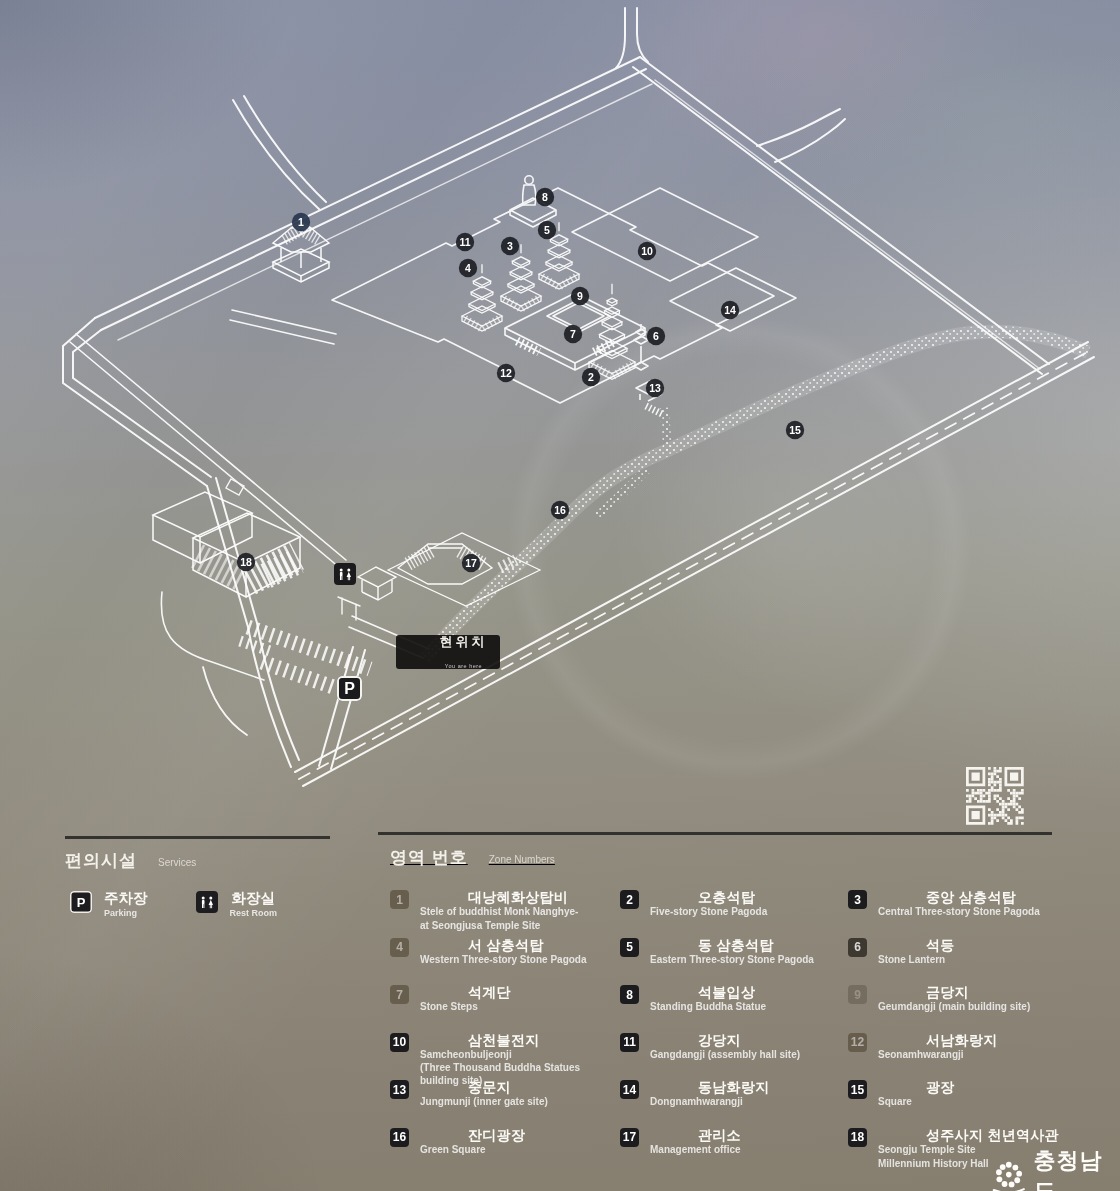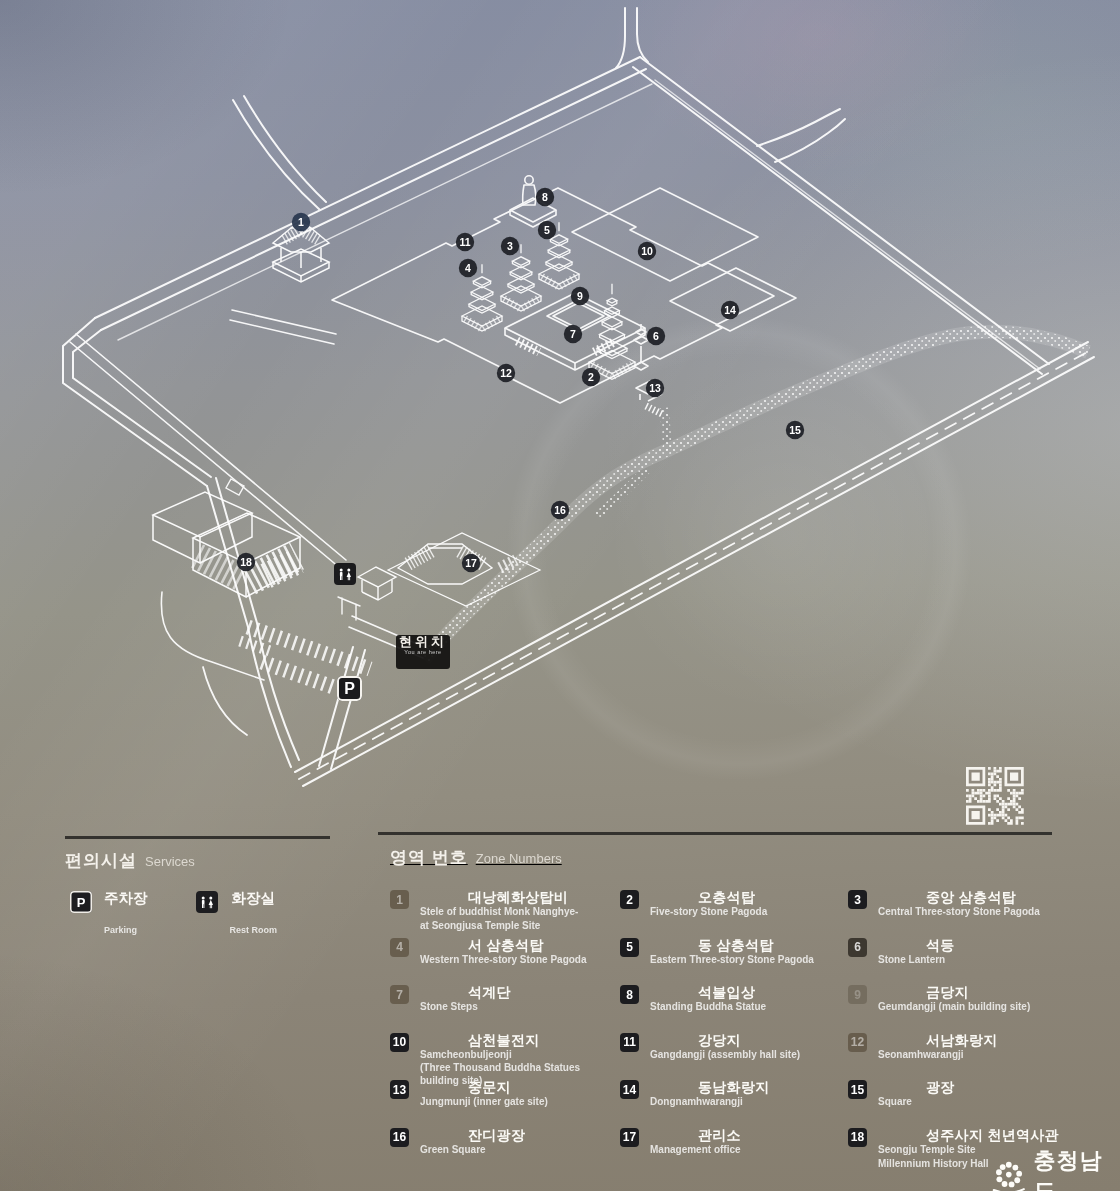--- a/index.html
+++ b/index.html
@@ -13,52 +13,52 @@
       radial-gradient(circle 250px at 70% 45%, rgba(255,255,255,.07), transparent 72%),
       radial-gradient(circle 240px at 66% 46%, transparent 80%, rgba(255,255,255,.06) 90%, transparent 97%),
       radial-gradient(ellipse 520px 380px at -3% 102%, rgba(45,38,26,.16), transparent 70%),
       radial-gradient(ellipse 420px 280px at 0% 0%, rgba(24,30,50,.16), transparent 70%),
       linear-gradient(125deg, rgba(255,255,255,.06) 12%, rgba(255,255,255,0) 26%, rgba(255,255,255,.05) 38%, rgba(255,255,255,0) 52%),
       linear-gradient(178deg,#868da2 0%,#8b90a0 16%,#929497 32%,#959489 50%,#928d80 66%,#8b8477 82%,#867e6f 100%);
   }
   .map-svg{position:absolute;left:0;top:0;}
   
   .loc-badge{
-    position:absolute;left:396px;top:635px;width:54px;height:34px;border-radius:3px;
+    position:absolute;left:396px;top:635px;width:73px;height:34px;border-radius:3px;
     background:rgba(16,15,14,.92);color:#f2efe9;display:flex;flex-direction:column;
-    align-items:center;justify-content:flex-start;line-height:1;
+    align-items:center;justify-content:space-between;line-height:1;padding-left:31px;
   }
   .loc-badge .ko{font-size:13px;font-weight:bold;letter-spacing:3px;}
   .loc-badge .en{font-size:5.5px;color:rgba(255,255,255,.75);margin-top:2px;letter-spacing:.5px;}
   .p-badge-map{
     position:absolute;left:337px;top:676px;width:25px;height:25px;border-radius:5px;
     background:#1b1b1d;box-shadow:inset 0 0 0 2px #f5f3ee;color:#fff;
     display:flex;align-items:center;justify-content:center;font-size:16px;font-weight:bold;
   }
   .wc-badge-map{
     position:absolute;left:334px;top:563px;width:22px;height:22px;border-radius:4px;
     background:#1b1b1d;display:flex;align-items:center;justify-content:center;
   }
   
   .divider{position:absolute;height:2.5px;background:#232220;opacity:.85;}
   .d1{left:65px;top:836px;width:265px;}
   .d2{left:378px;top:832px;width:674px;}
-  .sec-head{position:absolute;display:flex;align-items:baseline;gap:8px;white-space:nowrap;}
+  .sec-head{position:absolute;display:flex;align-items:baseline;gap:21px;white-space:nowrap;}
   .sec-head .ko{font-size:17px;font-weight:bold;color:#f4f1eb;letter-spacing:1px;}
-  .sec-head .en{font-size:13px;color:#dcd8d0;}
+  .sec-head .en{font-size:10px;color:#dcd8d0;}
   .svc-items{position:absolute;left:70px;top:891px;display:flex;gap:48px;}
   .svc-item{display:flex;align-items:flex-start;gap:12px;}
   .svc-badge{
     width:22px;height:22px;border-radius:4px;background:#1d1d20;flex:none;
     display:flex;align-items:center;justify-content:center;color:#fff;
     font-size:13px;font-weight:bold;
   }
   .svc-badge.bordered{box-shadow:inset 0 0 0 1.5px #f0ede7;}
   .svc-txt .ko{font-size:14.5px;font-weight:bold;color:#faf8f4;line-height:1.1;text-align:center;}
-  .svc-txt .en{font-size:9px;color:rgba(255,255,255,.78);font-weight:bold;margin-top:18px;}
+  .svc-txt .en{font-size:9px;color:rgba(255,255,255,.78);font-weight:bold;margin-top:1px;}
   .zones-grid{
     position:absolute;left:390px;top:889px;display:grid;
     grid-template-columns:230px 228px 262px;grid-auto-rows:47.6px;
   }
   .z-item{display:flex;align-items:flex-start;gap:11px;}
   .zbadge{
     width:19px;height:19px;border-radius:4px;flex:none;margin-top:1px;
     display:flex;align-items:center;justify-content:center;
     font-size:12px;font-weight:bold;
   }

